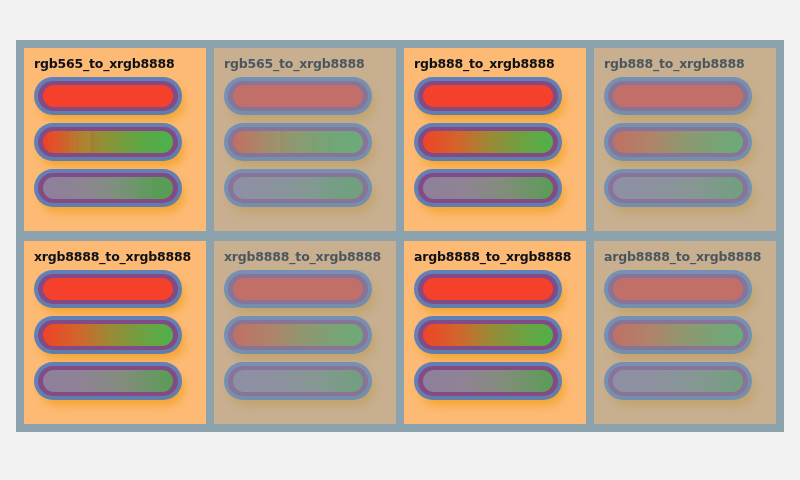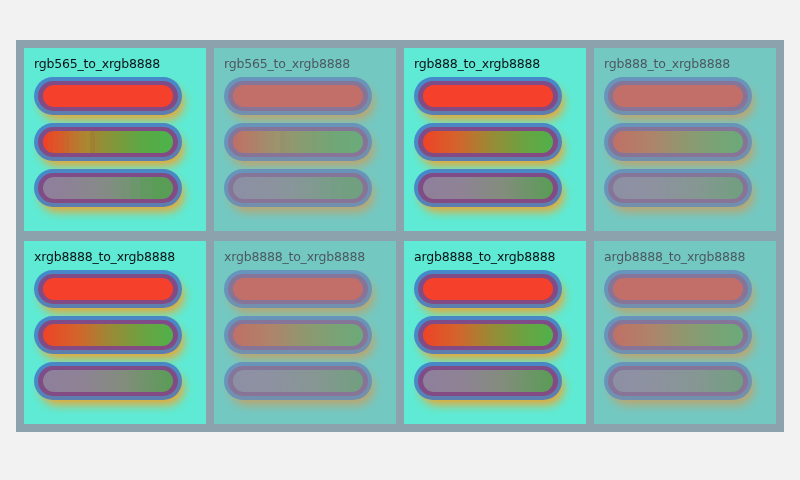--- a/index.html
+++ b/index.html
@@ -37,24 +37,25 @@
     grid-template-columns: repeat(4, 1fr);
     grid-template-rows: repeat(2, 1fr);
     column-gap: 8px;
     row-gap: 10px;
     padding: 8px;
     box-sizing: border-box;
   }
 
   .cell {
     position: relative;
-    background: #5eead4;
+    background: #fdba74;
     overflow: hidden;
     box-sizing: border-box;
     padding: 8px 24px 4px 10px;
+    font-weight: bold;
   }
   
   .cell.faded {
     opacity: 0.52;
   }
 
   .cell-title {
     font-size: 12.5px;
     line-height: 15px;
     color: #0d1117;

